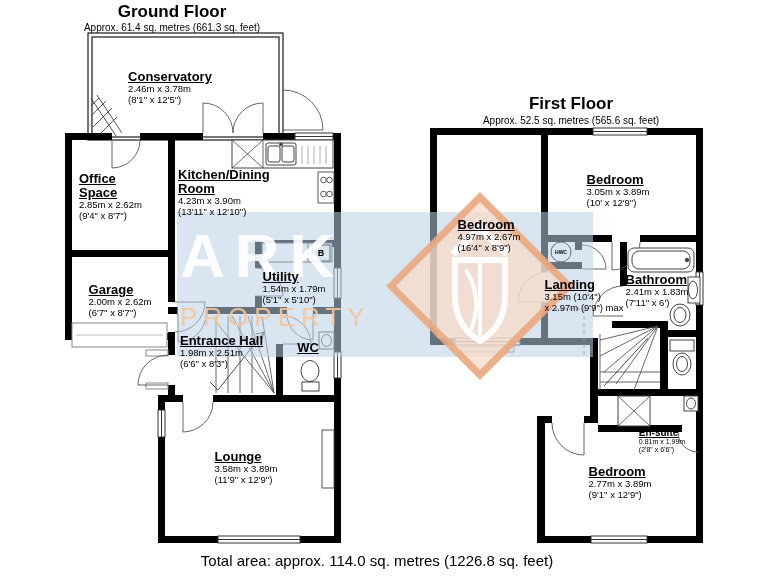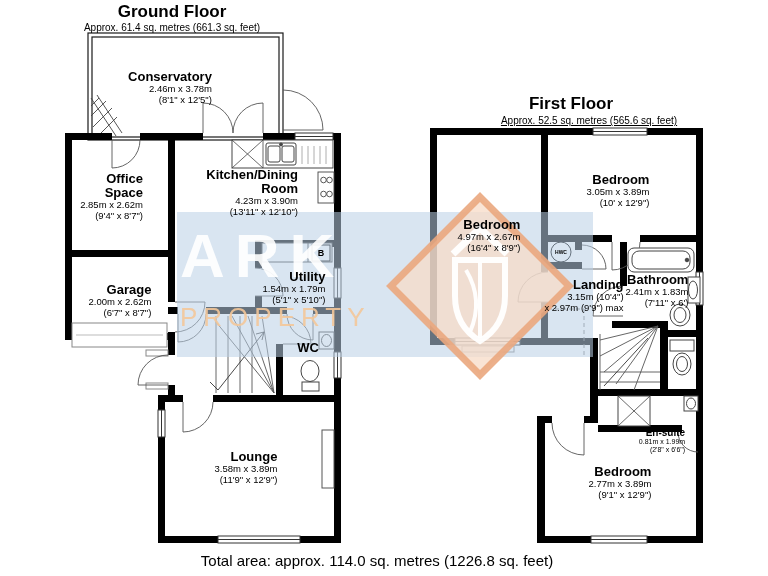--- a/index.html
+++ b/index.html
@@ -9,23 +9,23 @@
   
   #wm-band{position:absolute;left:177px;top:212px;width:416px;height:145px;
            background:rgba(185,207,229,0.55);z-index:20;}
   #wm-text{position:absolute;left:180px;top:224px;width:212px;z-index:22;}
   #wm-ark{font-weight:bold;font-size:62px;line-height:64px;letter-spacing:10px;
           color:rgba(255,255,255,0.9);}
   #wm-prop{font-size:26px;line-height:26px;letter-spacing:6px;margin-top:16px;
            color:rgba(243,198,153,0.9);}
   #wm-diamond{position:absolute;left:0;top:0;z-index:21;}
   
-  .plan-label{position:absolute;transform:translateX(-50%);text-align:right;
+  .plan-label{position:absolute;transform:translateX(-50%);text-align:left;
               line-height:1.1;white-space:nowrap;z-index:30;}
-  .room-name{font-weight:bold;font-size:13px;line-height:14px;}
+  .room-name{font-weight:bold;font-size:13px;line-height:14px;text-decoration:underline;}
   .room-dims{font-size:9.5px;line-height:10.5px;}
   .wrap .room-name{white-space:normal;}
   .w64 .room-name{width:64px;margin:0 auto;}
   .w120 .room-name{width:120px;margin:0 auto;}
   .w84 .room-name{width:84px;margin:0 auto;}
   .small .room-name{font-size:10px;line-height:10px;}
   .small .room-dims{font-size:7px;line-height:7.5px;}
   .floor-title{font-weight:bold;font-size:17px;line-height:18px;}
   .floor-sub{font-size:10px;line-height:11px;}
   .tiny-label{font-weight:bold;font-size:5px;line-height:5px;}
@@ -291,35 +291,40 @@
     <div class="room-dims">2.00m x 2.62m</div>
     <div class="room-dims">(6'7" x 8'7")</div>
   </div>
 
   <div class="plan-label" style="left:294px;top:270px;">
     <div class="room-name">Utility</div>
     <div class="room-dims">1.54m x 1.79m</div>
     <div class="room-dims">(5'1" x 5'10")</div>
   </div>
 
+  <div class="plan-label wrap w84" style="left:222px;top:334px;">
+    <div class="room-name">Entrance Hall</div>
+    <div class="room-dims">1.98m x 2.51m</div>
+    <div class="room-dims">(6'6" x 8'3")</div>
+  </div>
 
   <div class="plan-label" style="left:308px;top:341px;">
     <div class="room-name">WC</div>
   </div>
 
   <div class="plan-label" style="left:246px;top:450px;">
     <div class="room-name">Lounge</div>
     <div class="room-dims">3.58m x 3.89m</div>
     <div class="room-dims">(11'9" x 12'9")</div>
   </div>
 
   <div class="plan-label boiler" style="left:321px;top:248px;">B</div>
 
   <div class="plan-label floor-title" style="left:571px;top:95px;">First Floor</div>
-  <div class="plan-label floor-sub" style="left:589px;top:115px;text-decoration:underline;">Approx. 52.5 sq. metres (565.6 sq. feet)</div>
+  <div class="plan-label floor-sub" style="left:571px;top:115px;">Approx. 52.5 sq. metres (565.6 sq. feet)</div>
 
   <div class="plan-label" style="left:489px;top:218px;">
     <div class="room-name">Bedroom</div>
     <div class="room-dims">4.97m x 2.67m</div>
     <div class="room-dims">(16'4" x 8'9")</div>
   </div>
 
   <div class="plan-label" style="left:618px;top:173px;">
     <div class="room-name">Bedroom</div>
     <div class="room-dims">3.05m x 3.89m</div>

